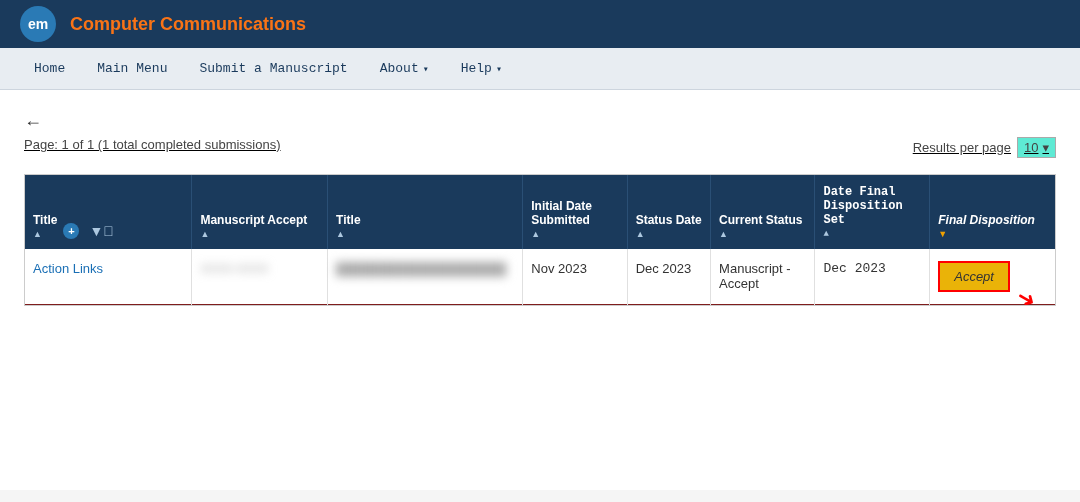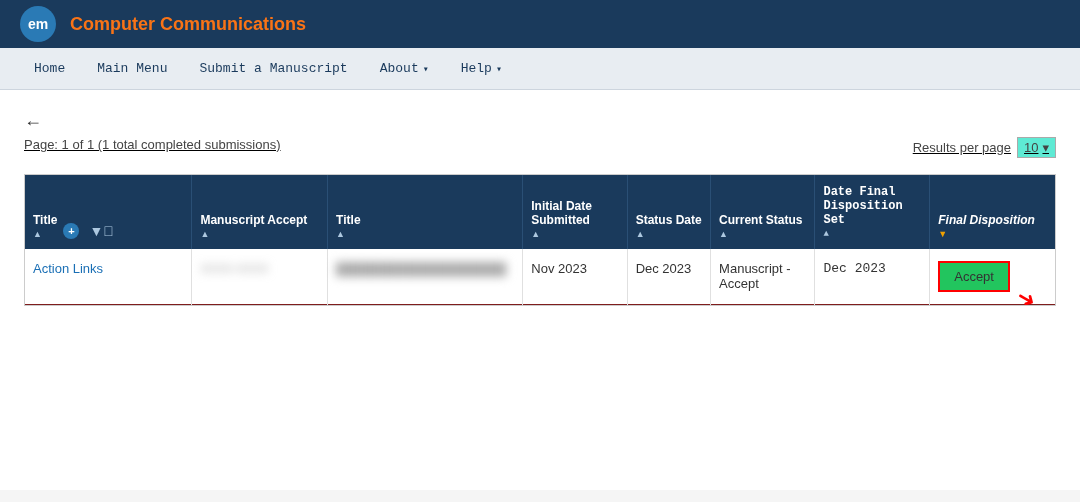--- a/index.html
+++ b/index.html
@@ -201,21 +201,22 @@
 
     .final-disposition-cell {
       position: relative;
     }
     .accept-box {
       border: 2px solid red;
       padding: 6px 14px;
       font-size: 13px;
       color: #333;
       display: inline-block;
-      background: #22c55e;
+      background: #eab308;
+      font-style: italic;
     }
     .arrow-indicator {
       position: absolute;
       bottom: -8px;
       right: 20px;
       color: red;
       font-size: 22px;
       transform: rotate(30deg);
     }
 

